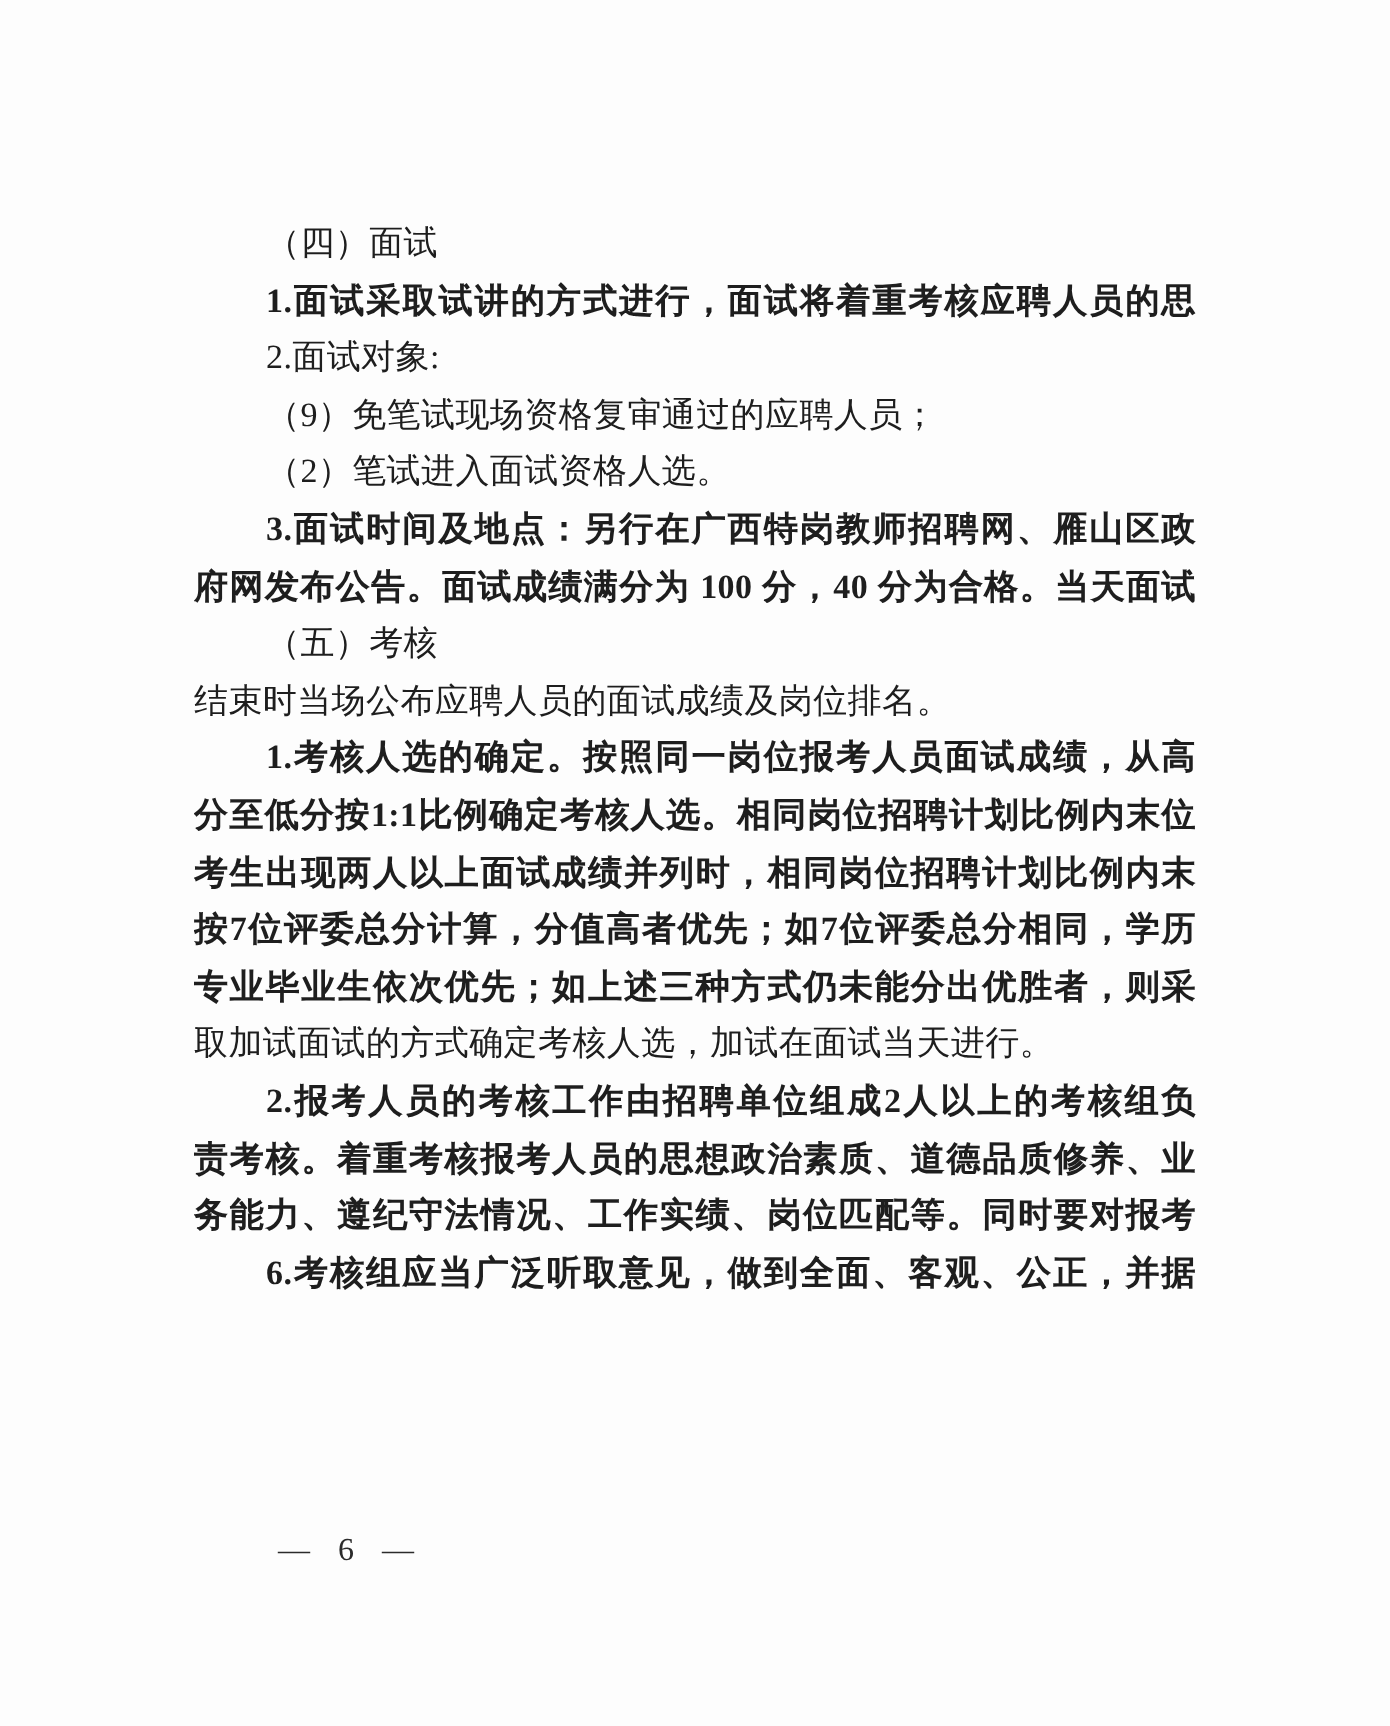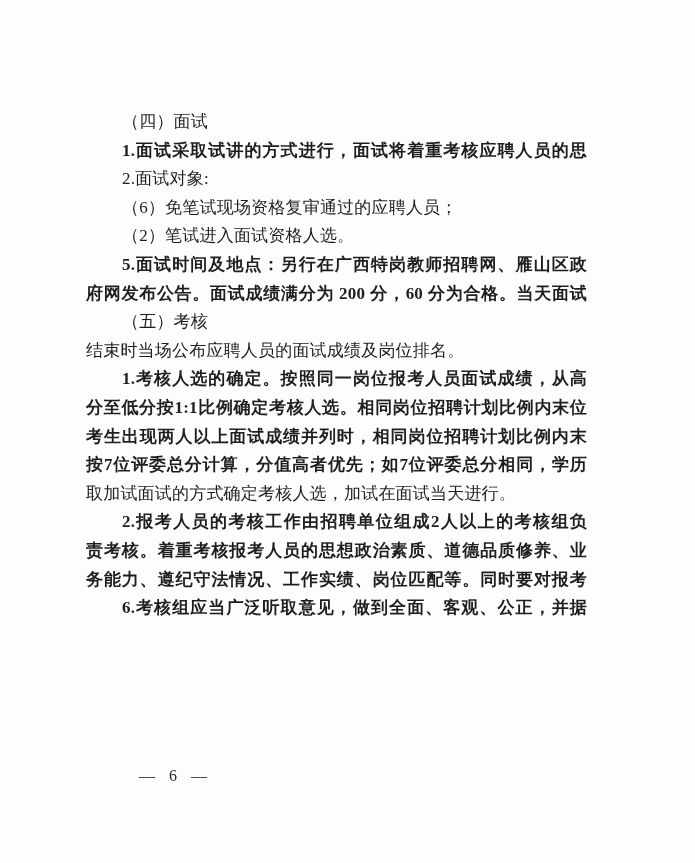--- a/index.html
+++ b/index.html
@@ -11,21 +11,21 @@
     position: relative;
     width: 695px;
     height: 863px;
     background: #fdfdfd;
     overflow: hidden;
     font-family: "Liberation Serif", "DejaVu Serif", serif;
     color: #1e1e1e;
   }
   .doc-body {
     position: absolute;
-    left: 86px;
+    left: 97px;
     top: 108px;
     width: 501px;
   }
   .text-line {
     height: 28.6px;
     line-height: 28.6px;
     font-size: 17px;
     letter-spacing: 0.2px;
     white-space: nowrap;
     color: #1e1e1e;
@@ -55,30 +55,31 @@
   }
 </style>
 </head>
 <body>
 
 <div class="paper">
   <div class="doc-body">
       <div class="text-line indent">（四）面试</div>
       <div class="text-line indent fill">1.面试采取试讲的方式进行，面试将着重考核应聘人员的思</div>
       <div class="text-line indent">2.面试对象:</div>
-      <div class="text-line indent">（6）免笔试现场资格复审通过的应聘人员；</div>
+      <div class="text-line indent">（9）免笔试现场资格复审通过的应聘人员；</div>
       <div class="text-line indent">（2）笔试进入面试资格人选。</div>
-      <div class="text-line indent fill">5.面试时间及地点：另行在广西特岗教师招聘网、雁山区政</div>
-      <div class="text-line fill">府网发布公告。面试成绩满分为 200 分，60 分为合格。当天面试</div>
+      <div class="text-line indent fill">3.面试时间及地点：另行在广西特岗教师招聘网、雁山区政</div>
+      <div class="text-line fill">府网发布公告。面试成绩满分为 100 分，40 分为合格。当天面试</div>
       <div class="text-line indent">（五）考核</div>
       <div class="text-line">结束时当场公布应聘人员的面试成绩及岗位排名。</div>
       <div class="text-line indent fill">1.考核人选的确定。按照同一岗位报考人员面试成绩，从高</div>
       <div class="text-line fill">分至低分按1:1比例确定考核人选。相同岗位招聘计划比例内末位</div>
       <div class="text-line fill">考生出现两人以上面试成绩并列时，相同岗位招聘计划比例内末位：</div>
       <div class="text-line fill">按7位评委总分计算，分值高者优先；如7位评委总分相同，学历</div>
+      <div class="text-line fill">专业毕业生依次优先；如上述三种方式仍未能分出优胜者，则采</div>
       <div class="text-line">取加试面试的方式确定考核人选，加试在面试当天进行。</div>
       <div class="text-line indent fill">2.报考人员的考核工作由招聘单位组成2人以上的考核组负</div>
       <div class="text-line fill">责考核。着重考核报考人员的思想政治素质、道德品质修养、业</div>
       <div class="text-line fill">务能力、遵纪守法情况、工作实绩、岗位匹配等。同时要对报考</div>
       <div class="text-line indent fill">6.考核组应当广泛听取意见，做到全面、客观、公正，并据</div>
     </div>
   <div class="page-number">— 6 —</div>
 </div>
 
 </body></html>

